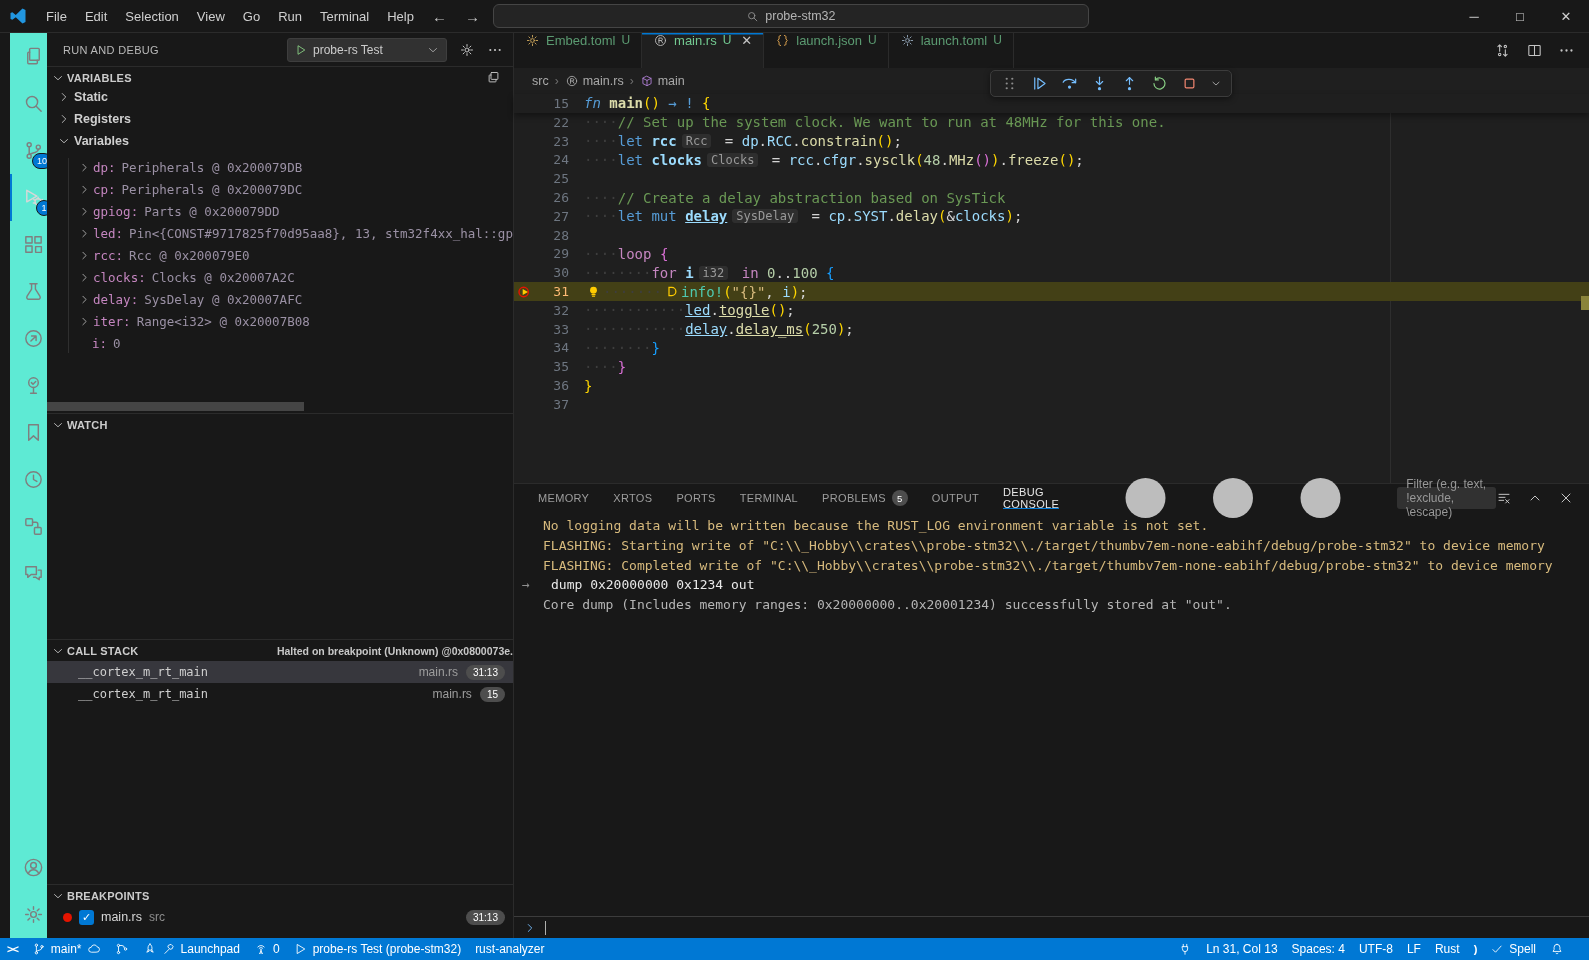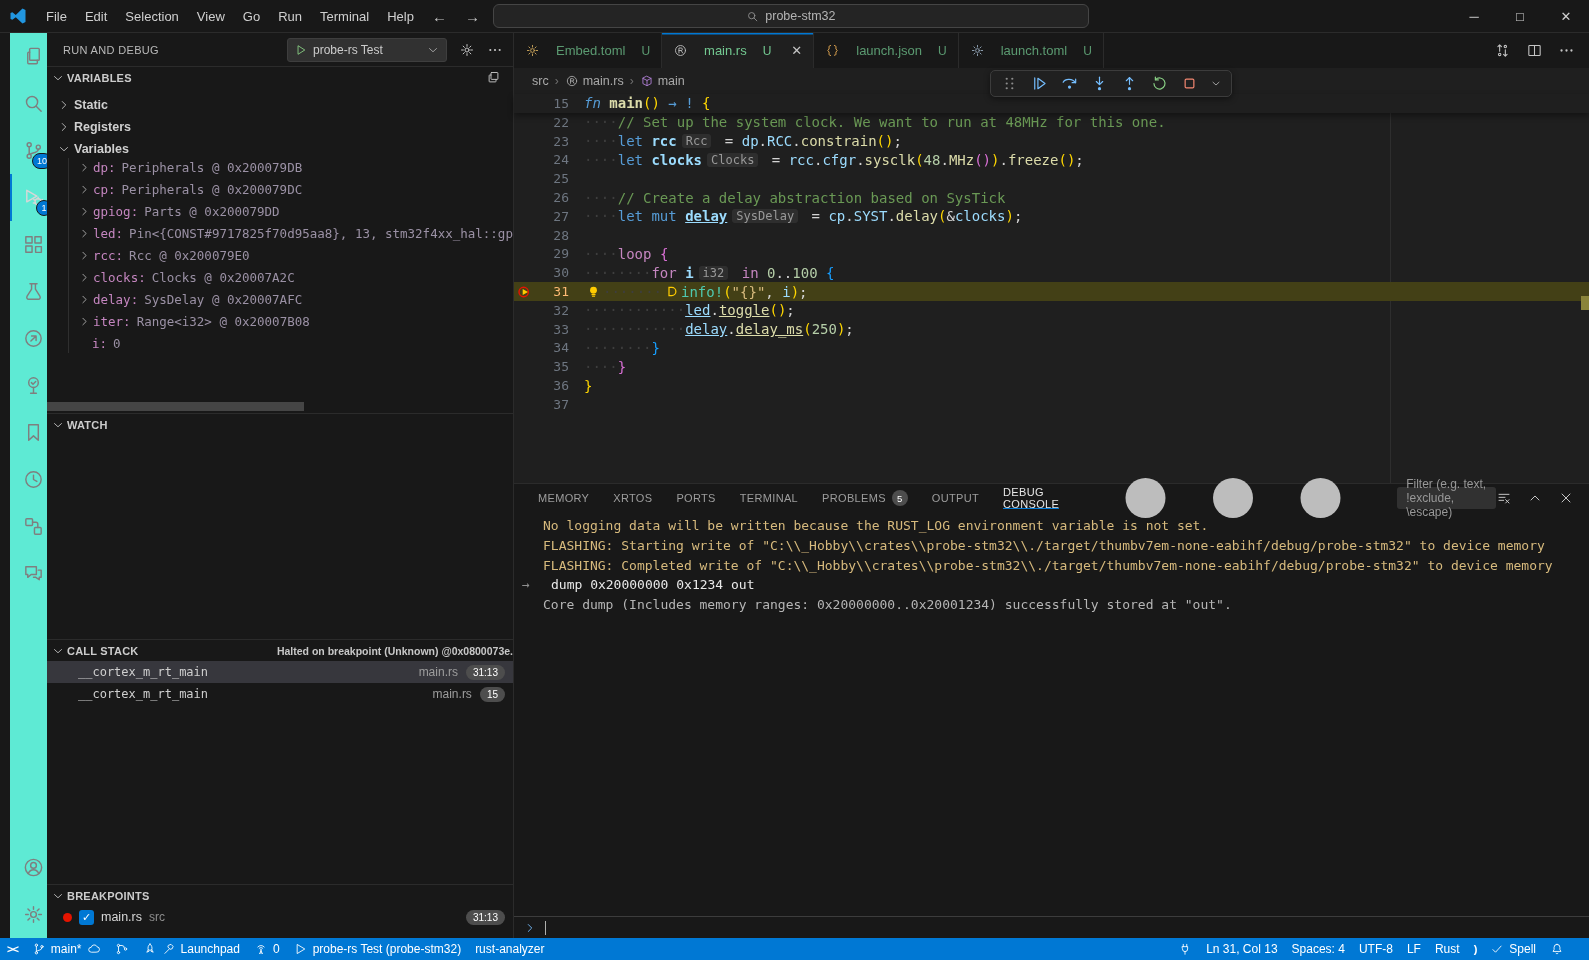--- a/index.html
+++ b/index.html
@@ -32,21 +32,21 @@
 #side-title{font-size:11px;color:#b9b9b9;letter-spacing:.03em}
 #launch-select{margin-left:auto;width:160px;height:24px;background:#313131;border:1px solid #3e3e3e;border-radius:3px;display:flex;align-items:center;padding:0 6px;gap:5px;color:#ccc;font-size:12px}
 #launch-select .ic{width:14px;height:14px}
 .play-green{color:#89d185}
 #side-header .hdr-ic{width:16px;height:16px;color:#c5c5c5;margin-left:12px}
 .section-header{position:absolute;left:0;right:0;height:22px;display:flex;align-items:center;padding-left:4px;border-top:1px solid #2b2b2b;background:#181818}
 .section-header .ic{width:14px;height:14px;color:#c5c5c5;flex:none}
 .section-title{font-size:11px;font-weight:bold;color:#ccc;margin-left:2px;letter-spacing:.02em}
 .section-status{margin-left:auto;margin-right:0;font-size:10.5px;font-weight:bold;color:#c8c8c8;white-space:nowrap}
 #variables-tree{position:absolute;top:57px;left:0;right:0}
-.scope-row{height:22px;display:flex;align-items:flex-end;padding-left:10px;font-size:12.5px;font-weight:bold;color:#cfcfcf}
+.scope-row{height:22px;display:flex;align-items:flex-start;padding-left:10px;font-size:12.5px;font-weight:bold;color:#cfcfcf}
 .scope-row .ic{width:14px;height:14px;color:#c5c5c5;margin-right:3px;flex:none}
 .var-row{height:22px;display:flex;align-items:center;padding-left:31px;font-family:"DejaVu Sans Mono",monospace;font-size:12.5px;white-space:nowrap;overflow:hidden}
 .var-row.leaf{padding-left:45px}
 .var-row .ic{width:13px;height:13px;color:#bdbdbd;margin-right:2px;flex:none}
 .var-name{color:#c586c0}
 .var-value{color:#9b91a5;margin-left:6px}
 #var-guide{position:absolute;left:21px;top:125px;height:195px;width:1px;background:#2f2f2f}
 #h-scrollbar{position:absolute;top:369px;left:0;width:257px;height:9px;background:#454545}
 .cs-row{position:absolute;left:0;right:0;height:22px;display:flex;align-items:center;padding:0 8px 0 31px;font-size:12.5px;color:#cfcfcf}
 .cs-row.selected{background:#37373d}
@@ -57,21 +57,21 @@
 #bp-row{position:absolute;left:0;right:0;height:22px;display:flex;align-items:center;padding:0 8px 0 16px;gap:7px}
 .bp-dot{width:9px;height:9px;border-radius:50%;background:#e51400;flex:none}
 .bp-check{width:15px;height:15px;background:#0078d4;border-radius:3px;color:#fff;font-size:11px;display:flex;align-items:center;justify-content:center;flex:none}
 .bp-file{font-size:12.5px;color:#d8d8d8}
 .bp-path{font-size:12px;color:#8c8c8c}
 #bp-row .badge{margin-left:auto}
 
 
 #editor{position:absolute;left:514px;top:33px;width:1075px;height:450px;background:#1f1f1f}
 #tabbar{position:absolute;top:0;left:0;right:0;height:35px;background:#181818;display:flex;align-items:stretch}
-.tab{display:flex;align-items:center;gap:16px;padding:0 11px;border-right:1px solid #2b2b2b;font-size:13px;color:rgba(115,201,145,.73);background:#181818}
+.tab{display:flex;align-items:flex-start;gap:6px;padding:0 11px;border-right:1px solid #2b2b2b;font-size:13px;color:rgba(115,201,145,.73);background:#181818}
 .tab.active{background:#1f1f1f;color:#73c991;box-shadow:inset 0 1.5px 0 #0078d4}
 .tab .ic{width:15px;height:15px}
 .tab .flag{font-size:12px}
 .tab .tab-close{color:#c5c5c5;font-size:13px;margin-left:4px}
 #tab-actions{margin-left:auto;display:flex;align-items:center;gap:15px;padding-right:14px;color:#c5c5c5}
 #tab-actions .ic{width:17px;height:17px}
 #breadcrumb{position:absolute;top:35px;left:0;right:0;height:26px;display:flex;align-items:center;padding-left:18px;font-size:12.5px;color:#a9a9a9;gap:6px}
 #breadcrumb .sep{color:#6e6e6e;font-size:12px}
 #breadcrumb .ic{width:14px;height:14px;vertical-align:-2px}
 .crumb{display:flex;align-items:center;gap:4px}

